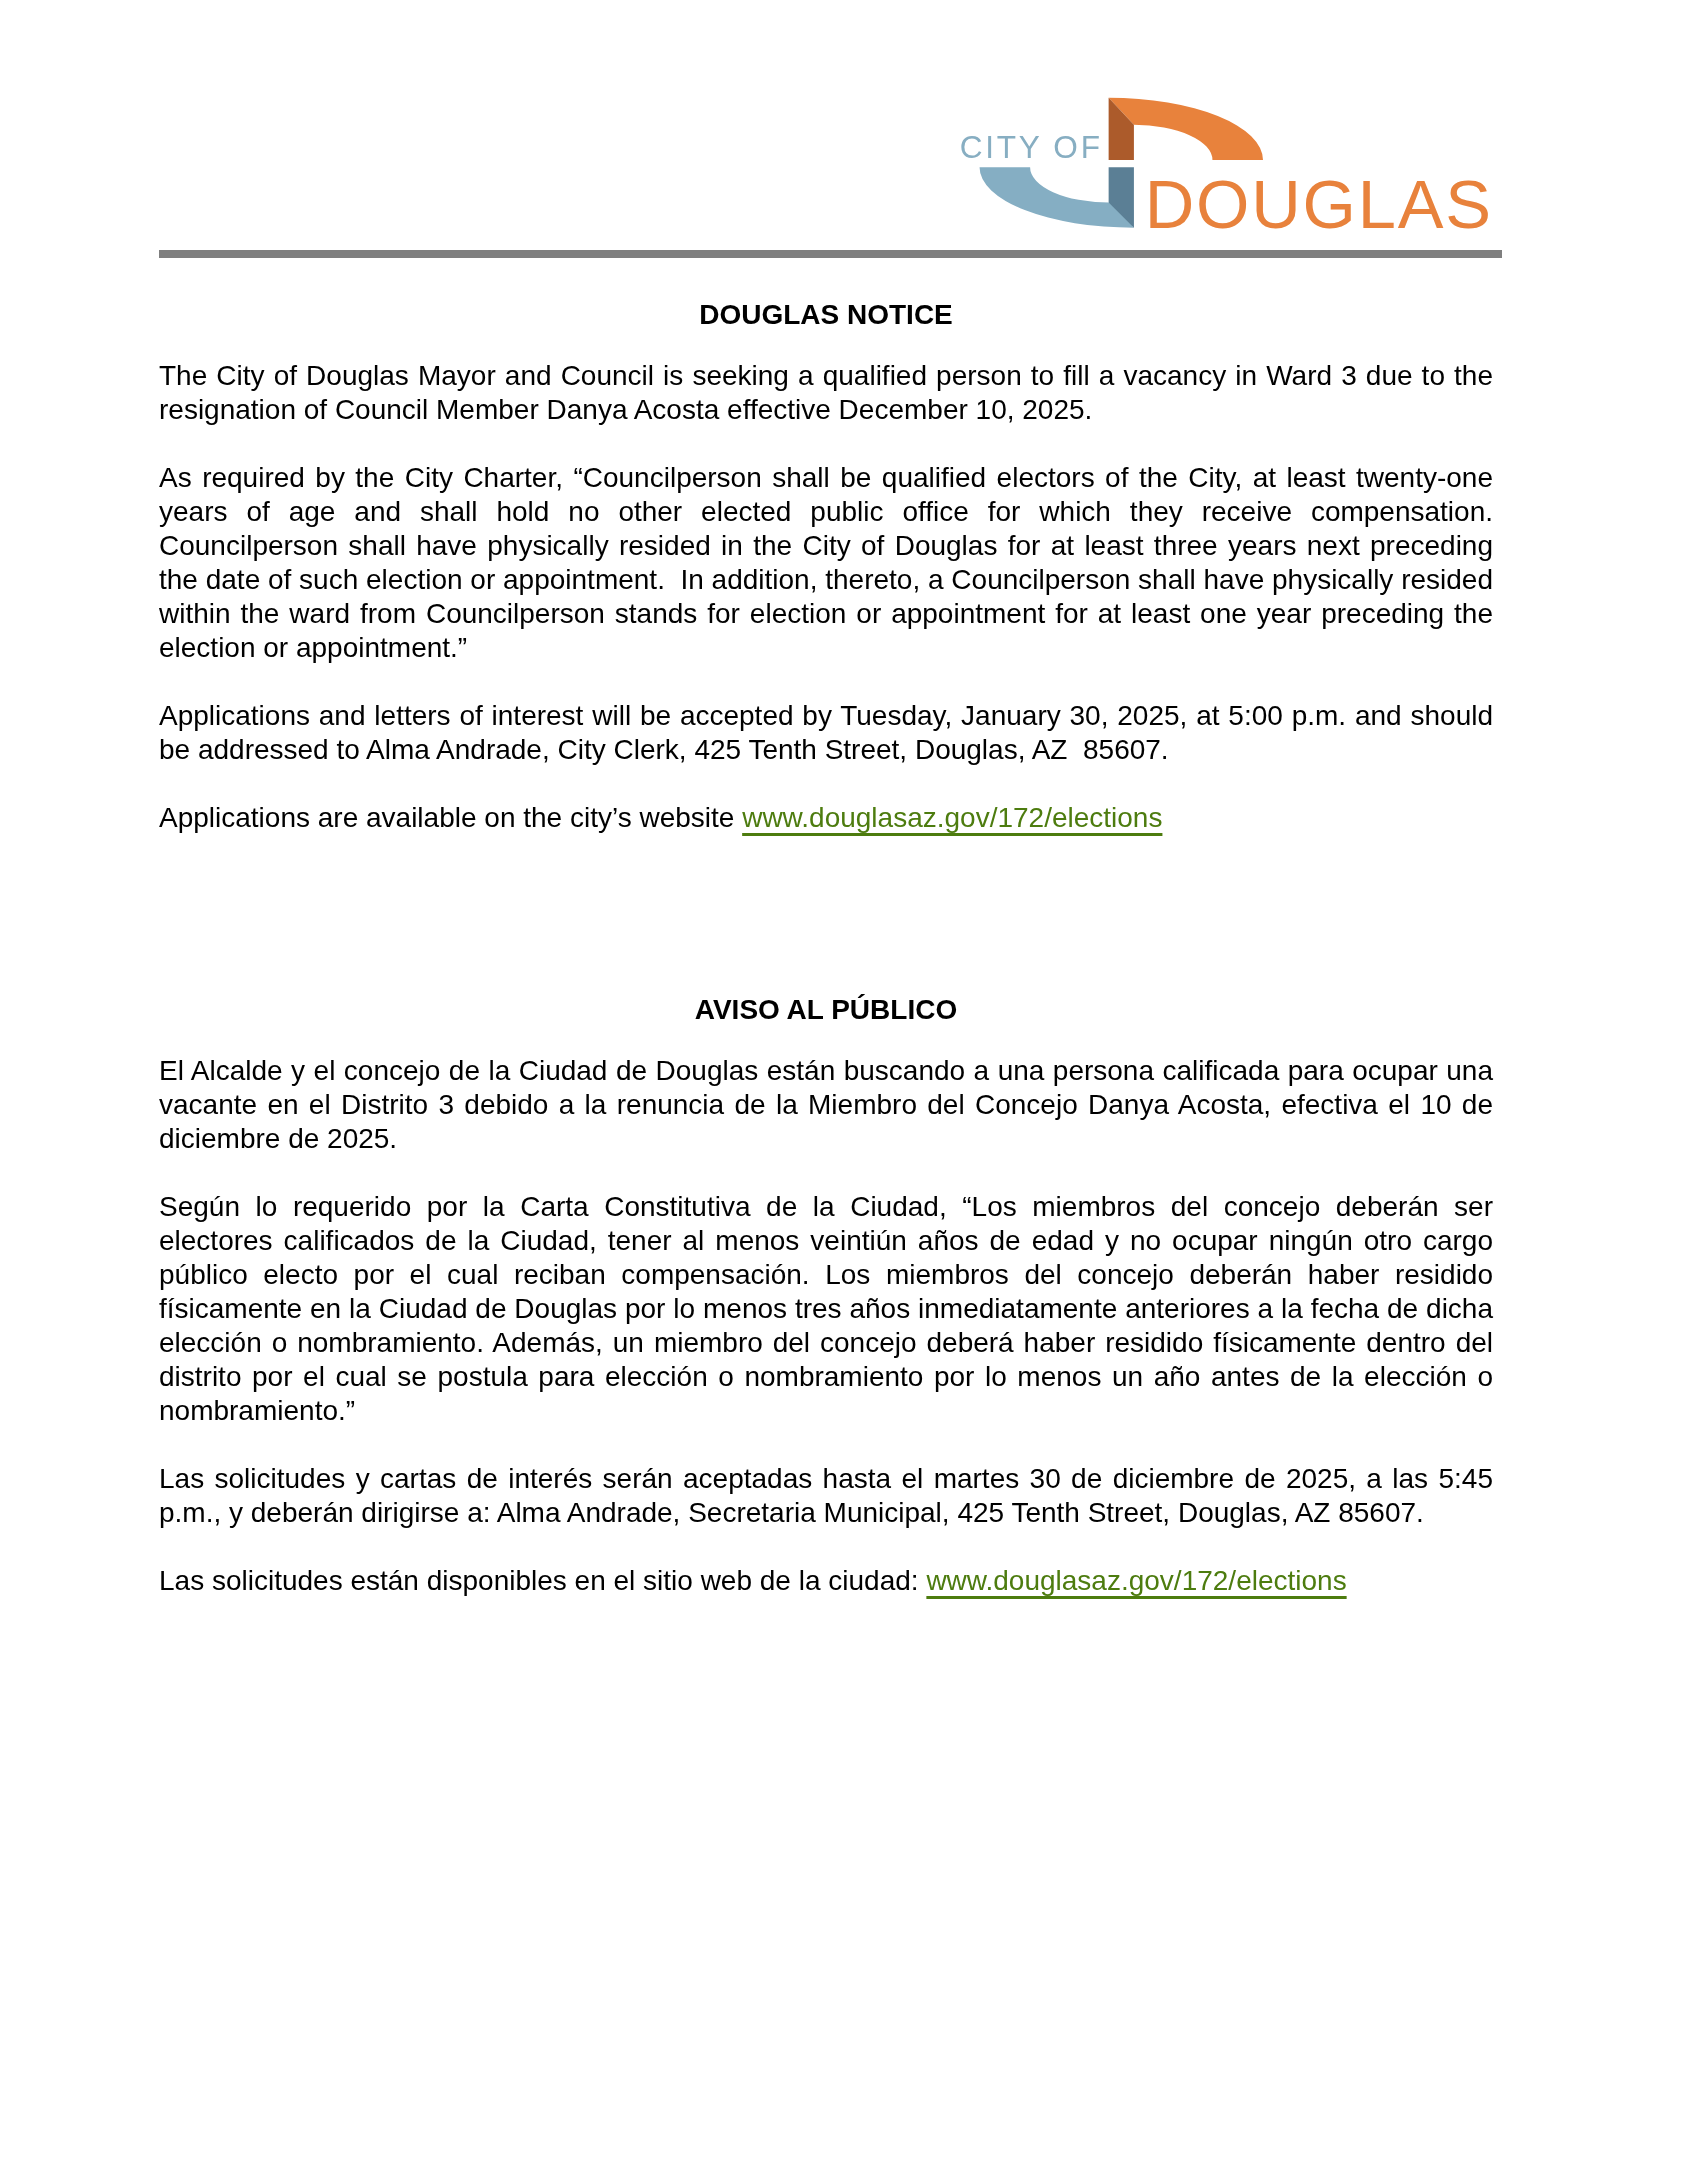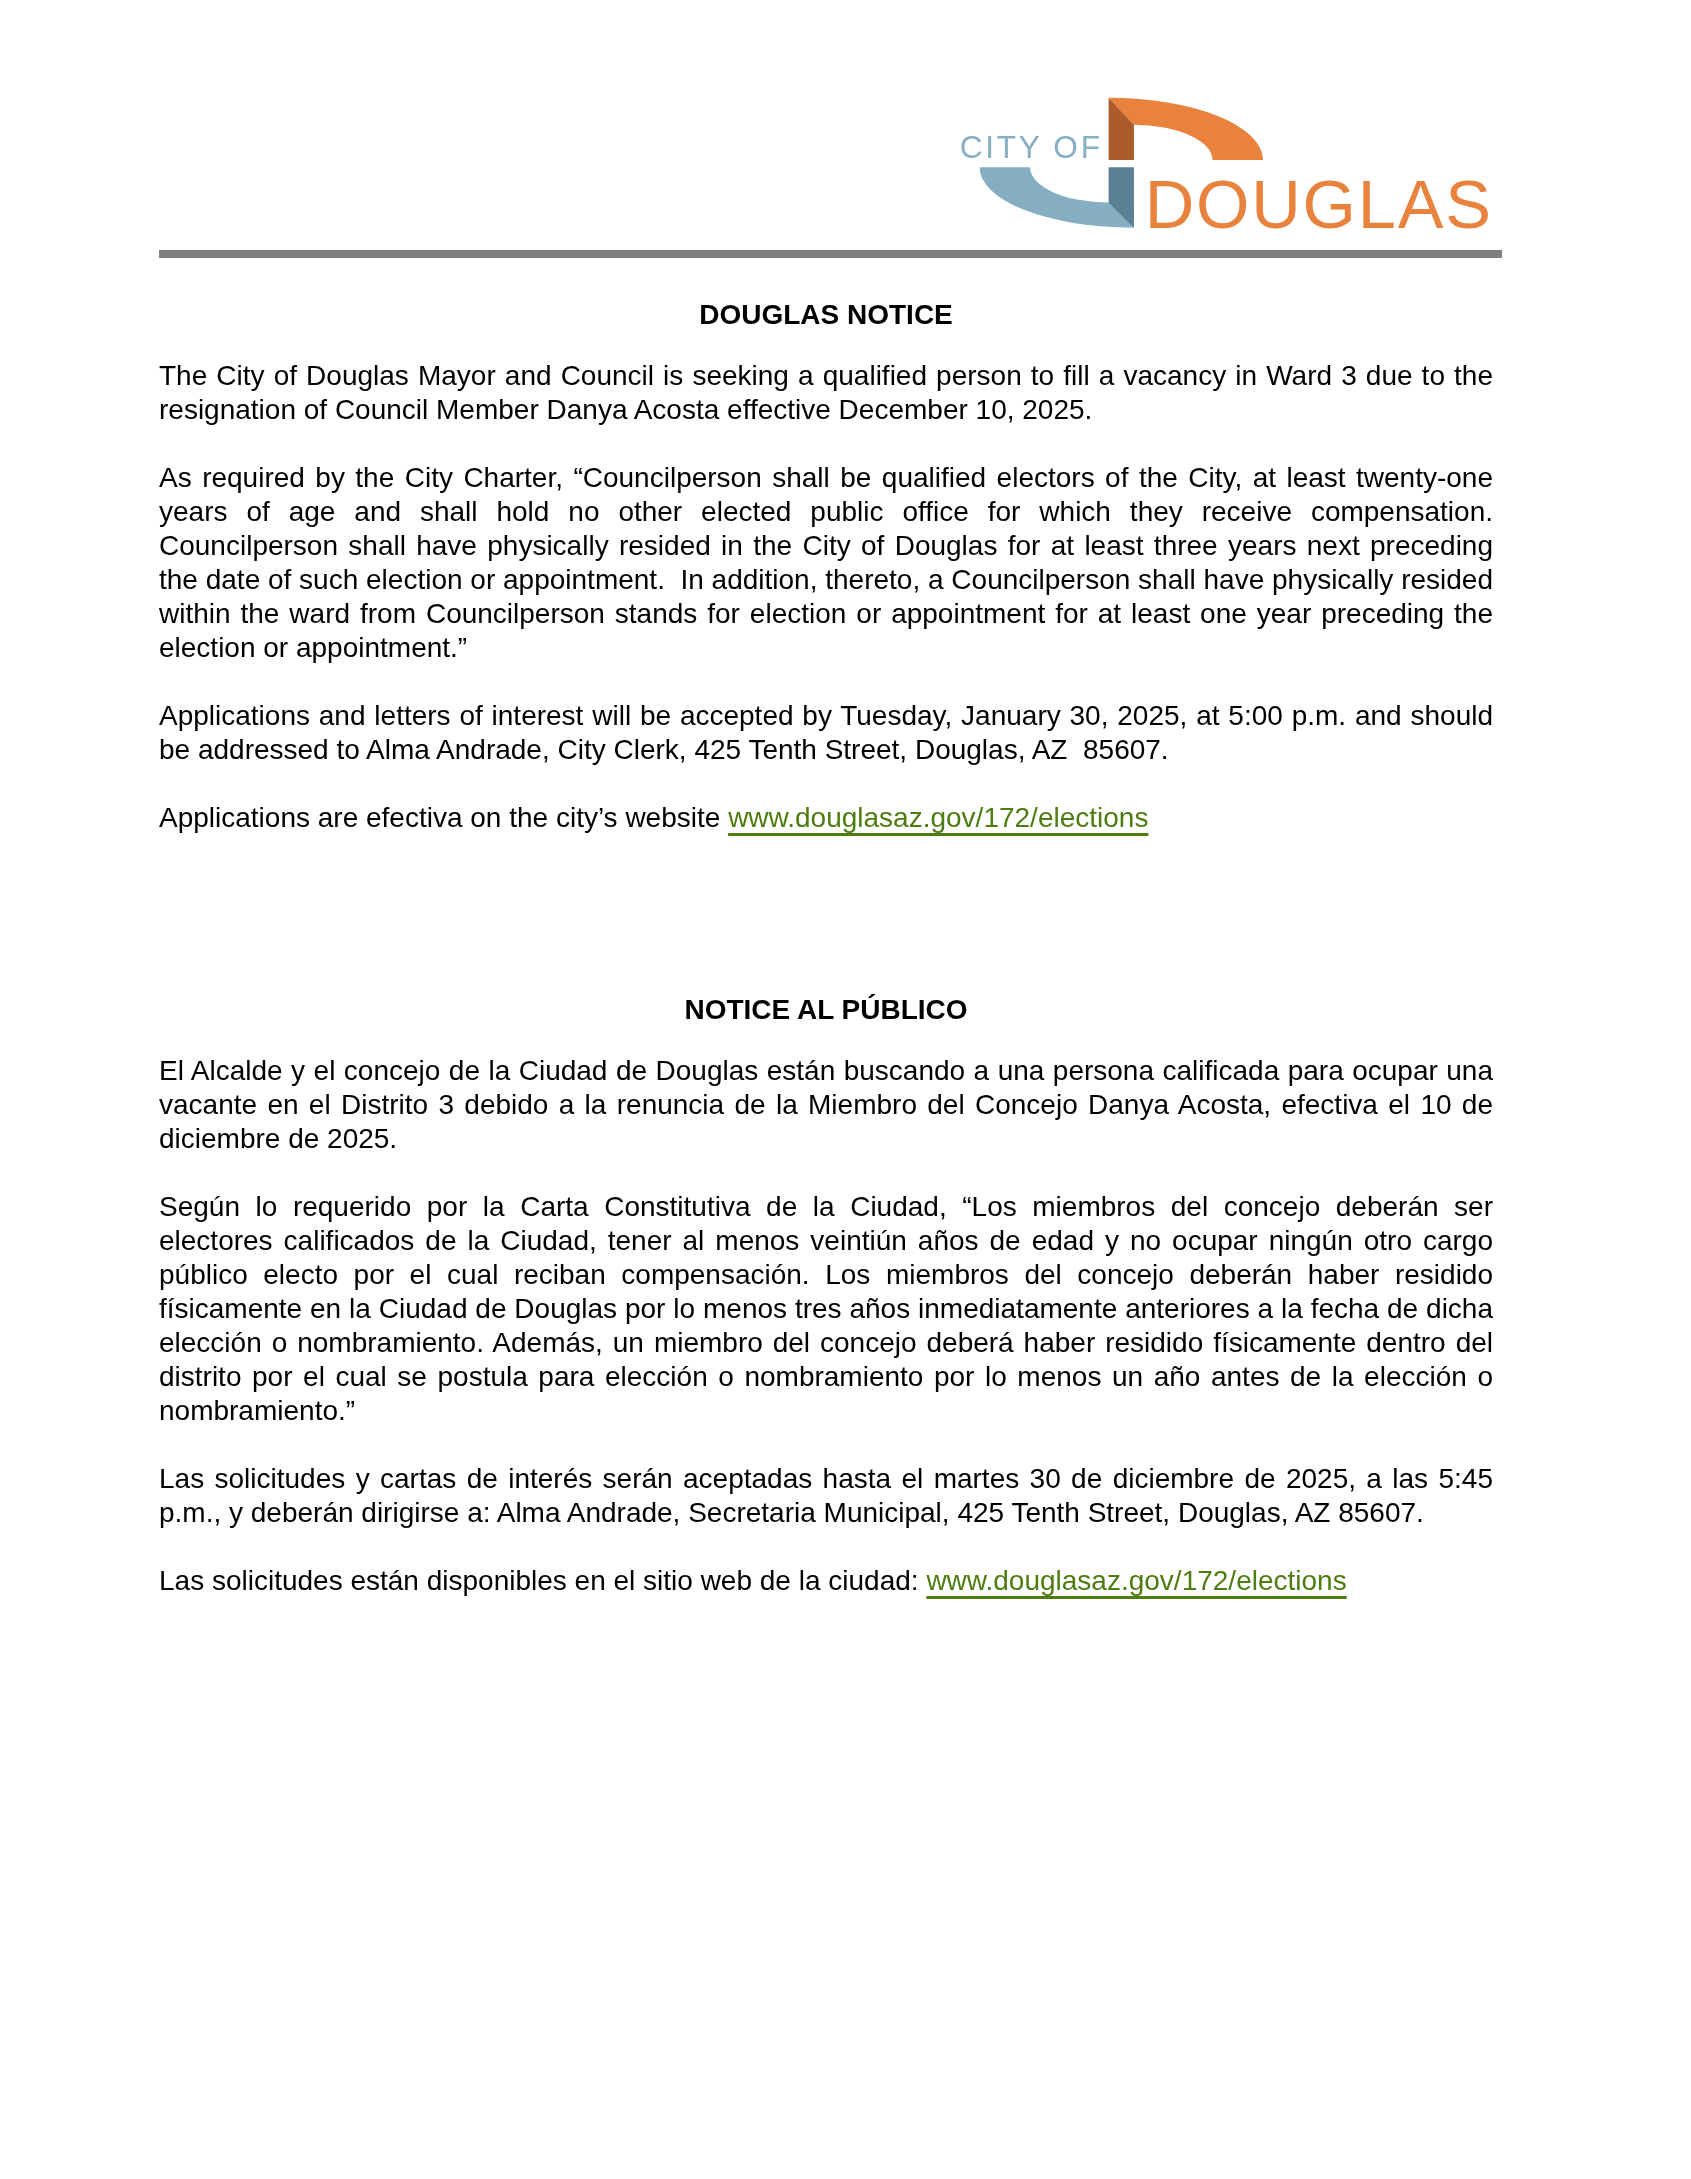--- a/index.html
+++ b/index.html
@@ -83,23 +83,23 @@
   <main class="notice">
 
     <h1 class="doc-heading">DOUGLAS NOTICE</h1>
 
     <p>The City of Douglas Mayor and Council is seeking a qualified person to fill a vacancy in Ward 3 due to the resignation of Council Member Danya Acosta effective December 10, 2025.</p>
 
     <p>As required by the City Charter, “Councilperson shall be qualified electors of the City, at least twenty-one years of age and shall hold no other elected public office for which they receive compensation. Councilperson shall have physically resided in the City of Douglas for at least three years next preceding the date of such election or appointment.  In addition, thereto, a Councilperson shall have physically resided within the ward from Councilperson stands for election or appointment for at least one year preceding the election or appointment.”</p>
 
     <p>Applications and letters of interest will be accepted by Tuesday, January 30, 2025, at 5:00 p.m. and should be addressed to Alma Andrade, City Clerk, 425 Tenth Street, Douglas, AZ  85607.</p>
 
-    <p class="link-line"><span>Applications are efectiva on the city’s website </span><a href="#" class="doc-link">www.douglasaz.gov/172/elections</a></p>
+    <p class="link-line"><span>Applications are available on the city’s website </span><a href="#" class="doc-link">www.douglasaz.gov/172/elections</a></p>
 
-    <h2 class="doc-heading">NOTICE AL PÚBLICO</h2>
+    <h2 class="doc-heading">AVISO AL PÚBLICO</h2>
 
     <p>El Alcalde y el concejo de la Ciudad de Douglas están buscando a una persona calificada para ocupar una vacante en el Distrito 3 debido a la renuncia de la Miembro del Concejo Danya Acosta, efectiva el 10 de diciembre de 2025.</p>
 
     <p>Según lo requerido por la Carta Constitutiva de la Ciudad, “Los miembros del concejo deberán ser electores calificados de la Ciudad, tener al menos veintiún años de edad y no ocupar ningún otro cargo público electo por el cual reciban compensación. Los miembros del concejo deberán haber residido físicamente en la Ciudad de Douglas por lo menos tres años inmediatamente anteriores a la fecha de dicha elección o nombramiento. Además, un miembro del concejo deberá haber residido físicamente dentro del distrito por el cual se postula para elección o nombramiento por lo menos un año antes de la elección o nombramiento.”</p>
 
     <p>Las solicitudes y cartas de interés serán aceptadas hasta el martes 30 de diciembre de 2025, a las 5:45 p.m., y deberán dirigirse a: Alma Andrade, Secretaria Municipal, 425 Tenth Street, Douglas, AZ 85607.</p>
 
     <p class="link-line link-line-es"><span>Las solicitudes están disponibles en el sitio web de la ciudad: </span><a href="#" class="doc-link">www.douglasaz.gov/172/elections</a></p>
 
   </main>

